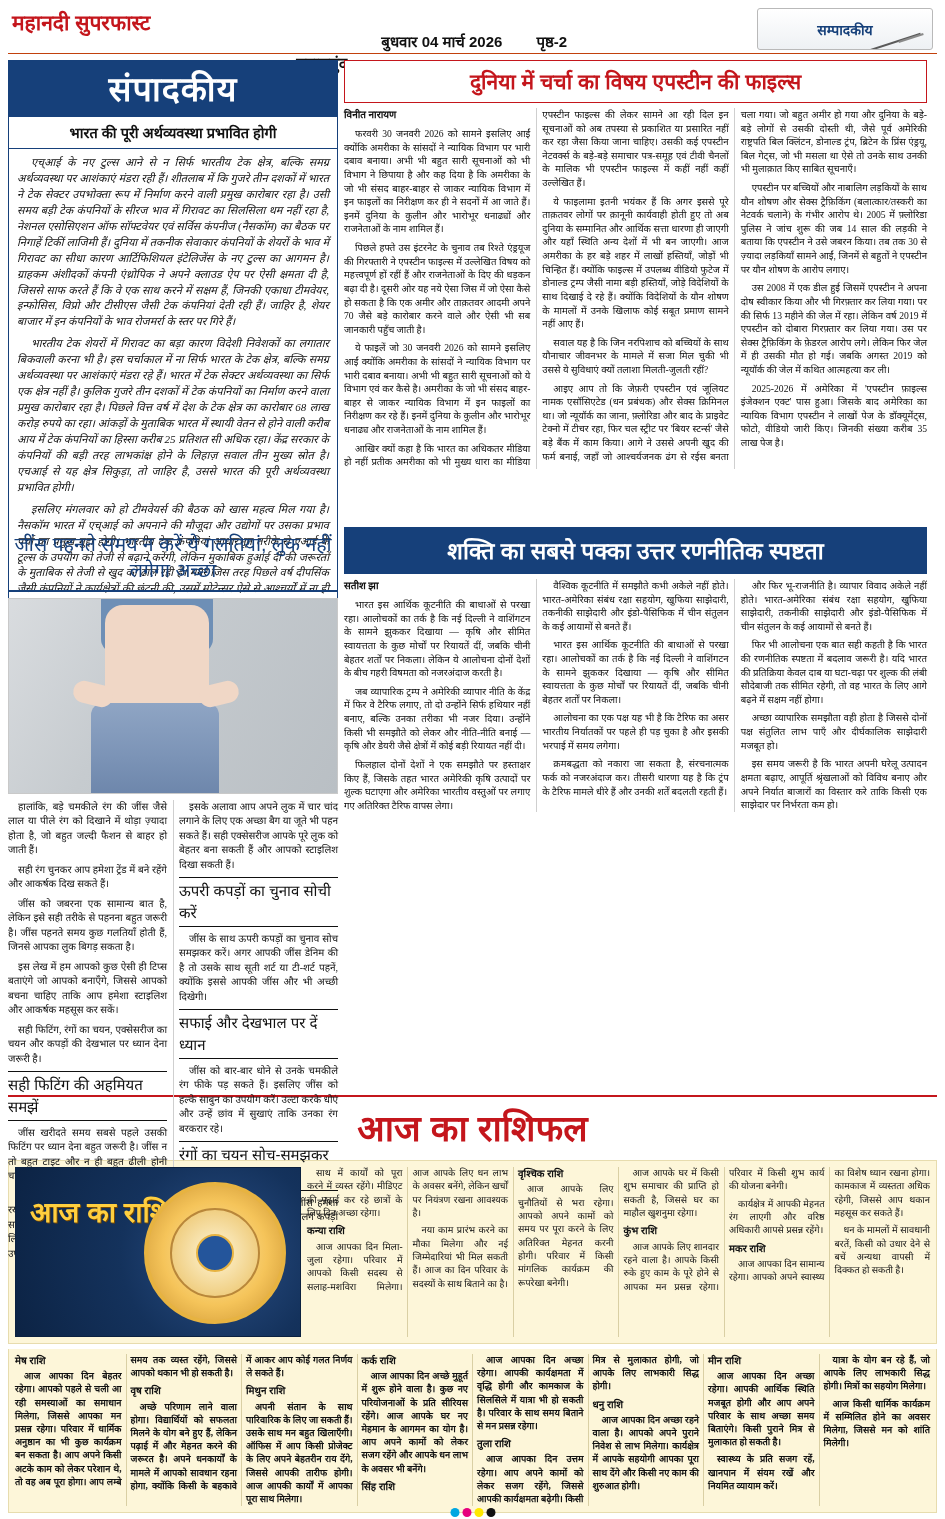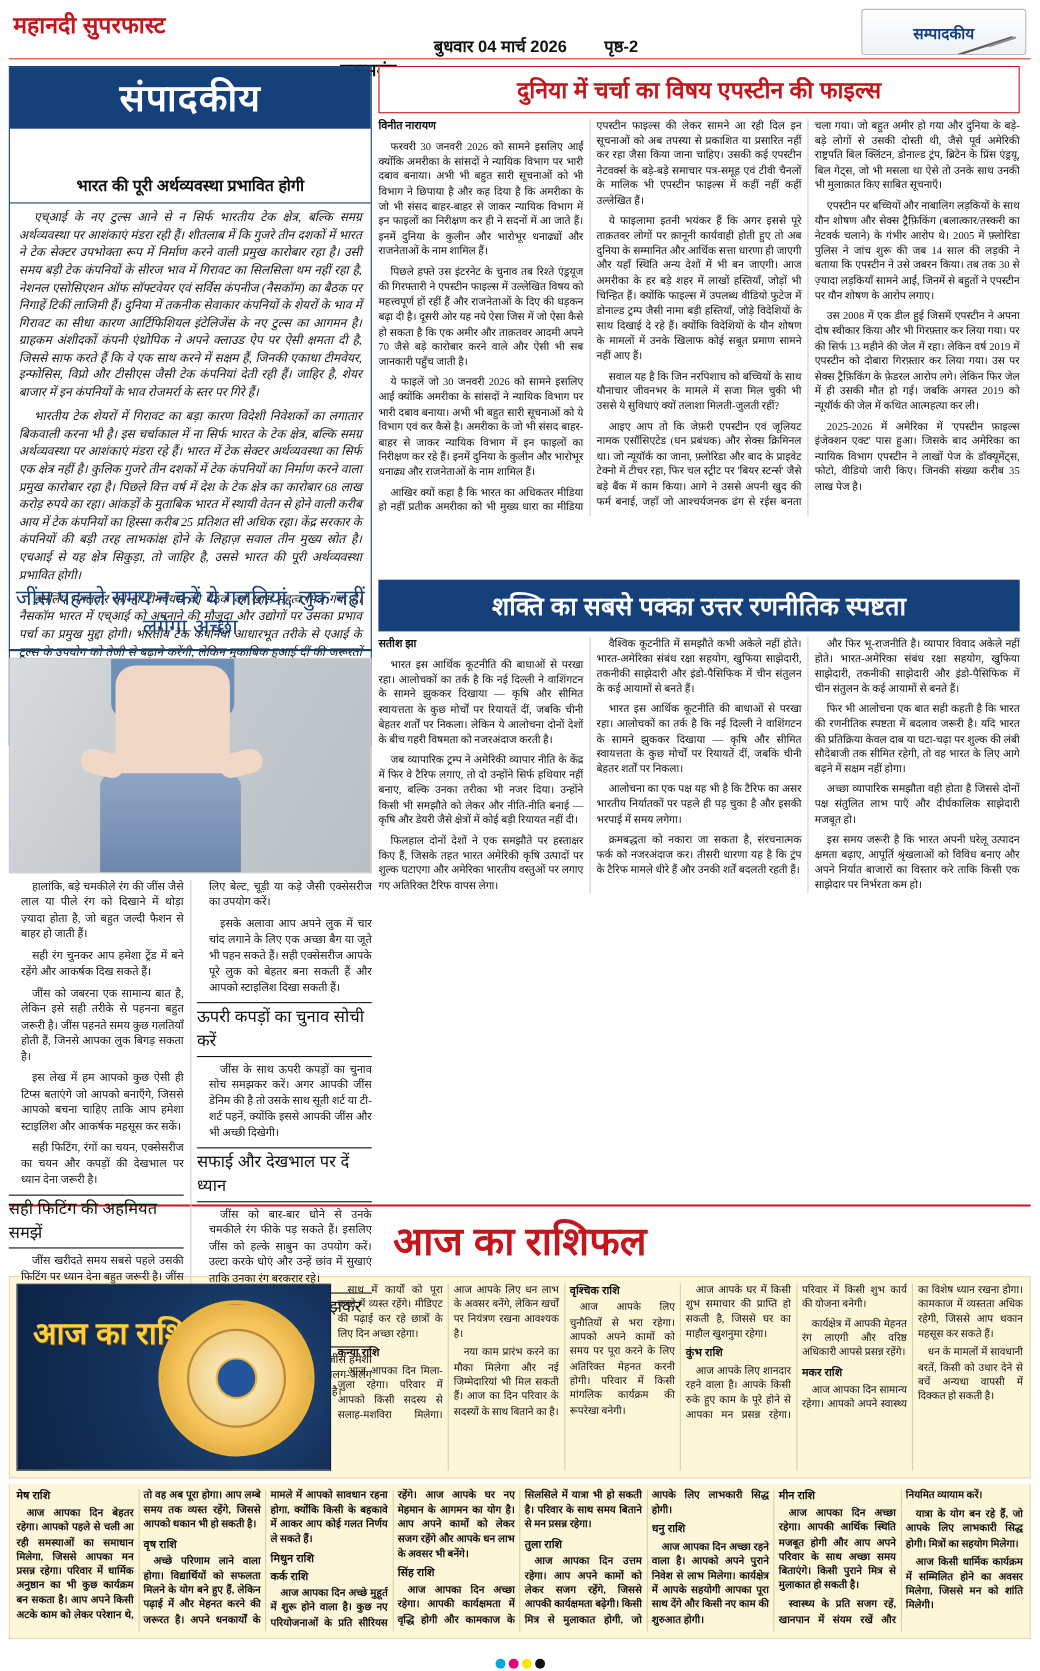--- a/index.html
+++ b/index.html
@@ -22,21 +22,21 @@
   }
   .mast-left {
     font-family:"Liberation Sans", sans-serif;
     font-weight:bold; font-size: 21px; color:#c4161c; letter-spacing:0px;
   }
   .mast-mid { display:flex; align-items:center; gap:34px; font-family:"Liberation Sans", sans-serif; }
   .mast-city { font-weight:bold; font-size:16px; color:#111;margin-top:44px; }
   .mast-date { font-weight:bold; font-size:15px; color:#111; }
   .mast-page { font-weight:bold; font-size:15px; color:#111; }
   .mast-right {
-    width:150px; height:42px; border:1px solid #b9b9b9; border-radius:3px;
+    width:176px; height:42px; border:1px solid #b9b9b9; border-radius:3px;
     background: linear-gradient(180deg,#ffffff,#eef1f4);
     display:flex; flex-direction:column; align-items:center; justify-content:center;
     position:relative; overflow:hidden;margin-left:44px;
   }
   .mast-right .label {
     font-family:"Liberation Sans", sans-serif; font-weight:bold;
     font-size:14px; color:#16407a;
   }
   .mast-right .pen {
     position:absolute; right:10px; bottom:5px; width:60px; height:2px; background:#5a5a5a;
@@ -53,21 +53,21 @@
   .col-right { width: 583px; }
 
   .edit-box { border:1.5px solid #16407a; padding:0; }
   .edit-title {
     background:#16407a; color:#fff; text-align:center;
     font-family:"Liberation Sans", sans-serif; font-weight:bold;
     font-size:34px; letter-spacing:1px; padding:4px 0 6px 0;
   }
   .edit-sub {
     text-align:center; font-weight:bold; font-size:14.5px; padding:5px 0 6px 0;
-    border-bottom:1px solid #16407a; font-family:"Liberation Sans", sans-serif;margin-top:36px;
+    border-bottom:1px solid #16407a; font-family:"Liberation Sans", sans-serif;
   }
   .edit-body { padding:6px 8px 6px 8px; font-size:11px; line-height:1.45; text-align:justify;font-style:italic; }
   .edit-body p { margin:0 0 6px 0; text-indent: 14px; }
 
   .headline-red {
     background:#fff; border:1.5px solid #c4161c; color:#c4161c;
     text-align:center; font-family:"Liberation Sans", sans-serif; font-weight:bold;
     font-size:21px; padding:6px 0 7px 0; margin-bottom:5px;
   }
   .three-col { column-count:3; column-gap:12px; column-rule:1px solid #cfcfcf;
@@ -111,21 +111,21 @@
     position:absolute; left:64px; top:84px; width:40px; height:22px; border-radius:11px; background:#f0d7c6;
     transform: rotate(14deg);
   }
   .jeans-photo .hand-r {
     position:absolute; left:190px; top:84px; width:40px; height:22px; border-radius:11px; background:#f0d7c6;
     transform: rotate(-14deg);
   }
 
   .jeans-body { margin-top:6px; column-count:2; column-gap:12px; column-rule:1px solid #cfcfcf;
     font-size:10px; line-height:1.45; text-align:justify; }
-  .jeans-body p { margin:0 0 5px 11px; text-indent:10px; }
+  .jeans-body p { margin:0 0 5px 0; text-indent:10px; }
   .sub-head {
     font-family:"Liberation Sans", sans-serif; font-weight:normal; font-size:15px;
     color:#111; border-top:1px solid #111; border-bottom:1px solid #111;
     padding:2px 0; margin:4px 0 5px 0; text-indent:0 !important; text-align:left;
     break-inside:avoid;
   }
 
   .shakti-title {
     background:#16407a; color:#fff; text-align:center;
     font-family:"Liberation Sans", sans-serif; font-weight:bold;
@@ -310,20 +310,21 @@
         <p>धन के मामलों में सावधानी बरतें, किसी को उधार देने से बचें अन्यथा वापसी में दिक्कत हो सकती है।</p>
       </div>
     </div>
 
     <div class="rashi-lower">
       <div class="rashi-head">मेष राशि</div>
       <p>आज आपका दिन बेहतर रहेगा। आपको पहले से चली आ रही समस्याओं का समाधान मिलेगा, जिससे आपका मन प्रसन्न रहेगा। परिवार में धार्मिक अनुष्ठान का भी कुछ कार्यक्रम बन सकता है। आप अपने किसी अटके काम को लेकर परेशान थे, तो वह अब पूरा होगा। आप लम्बे समय तक व्यस्त रहेंगे, जिससे आपको थकान भी हो सकती है।</p>
       <div class="rashi-head">वृष राशि</div>
       <p>अच्छे परिणाम लाने वाला होगा। विद्यार्थियों को सफलता मिलने के योग बने हुए हैं, लेकिन पढ़ाई में और मेहनत करने की जरूरत है। अपने धनकार्यों के मामले में आपको सावधान रहना होगा, क्योंकि किसी के बहकावे में आकर आप कोई गलत निर्णय ले सकते हैं।</p>
       <div class="rashi-head">मिथुन राशि</div>
+      <p>अपनी संतान के साथ पारिवारिक के लिए जा सकती हैं। उसके साथ मन बहुत खिलाएँगी। ऑफिस में आप किसी प्रोजेक्ट के लिए अपने बेहतरीन राय देंगे, जिससे आपकी तारीफ होगी। आज आपकी कार्यों में आपका पूरा साथ मिलेगा।</p>
       <div class="rashi-head">कर्क राशि</div>
       <p>आज आपका दिन अच्छे मुहूर्त में शुरू होने वाला है। कुछ नए परियोजनाओं के प्रति सीरियस रहेंगे। आज आपके घर नए मेहमान के आगमन का योग है। आप अपने कामों को लेकर सजग रहेंगे और आपके धन लाभ के अवसर भी बनेंगे।</p>
       <div class="rashi-head">सिंह राशि</div>
       <p>आज आपका दिन अच्छा रहेगा। आपकी कार्यक्षमता में वृद्धि होगी और कामकाज के सिलसिले में यात्रा भी हो सकती है। परिवार के साथ समय बिताने से मन प्रसन्न रहेगा।</p>
       <div class="rashi-head">तुला राशि</div>
       <p>आज आपका दिन उत्तम रहेगा। आप अपने कामों को लेकर सजग रहेंगे, जिससे आपकी कार्यक्षमता बढ़ेगी। किसी मित्र से मुलाकात होगी, जो आपके लिए लाभकारी सिद्ध होगी।</p>
       <div class="rashi-head">धनु राशि</div>
       <p>आज आपका दिन अच्छा रहने वाला है। आपको अपने पुराने निवेश से लाभ मिलेगा। कार्यक्षेत्र में आपके सहयोगी आपका पूरा साथ देंगे और किसी नए काम की शुरुआत होगी।</p>
       <div class="rashi-head">मीन राशि</div>
       <p>आज आपका दिन अच्छा रहेगा। आपकी आर्थिक स्थिति मजबूत होगी और आप अपने परिवार के साथ अच्छा समय बिताएंगे। किसी पुराने मित्र से मुलाकात हो सकती है।</p>

